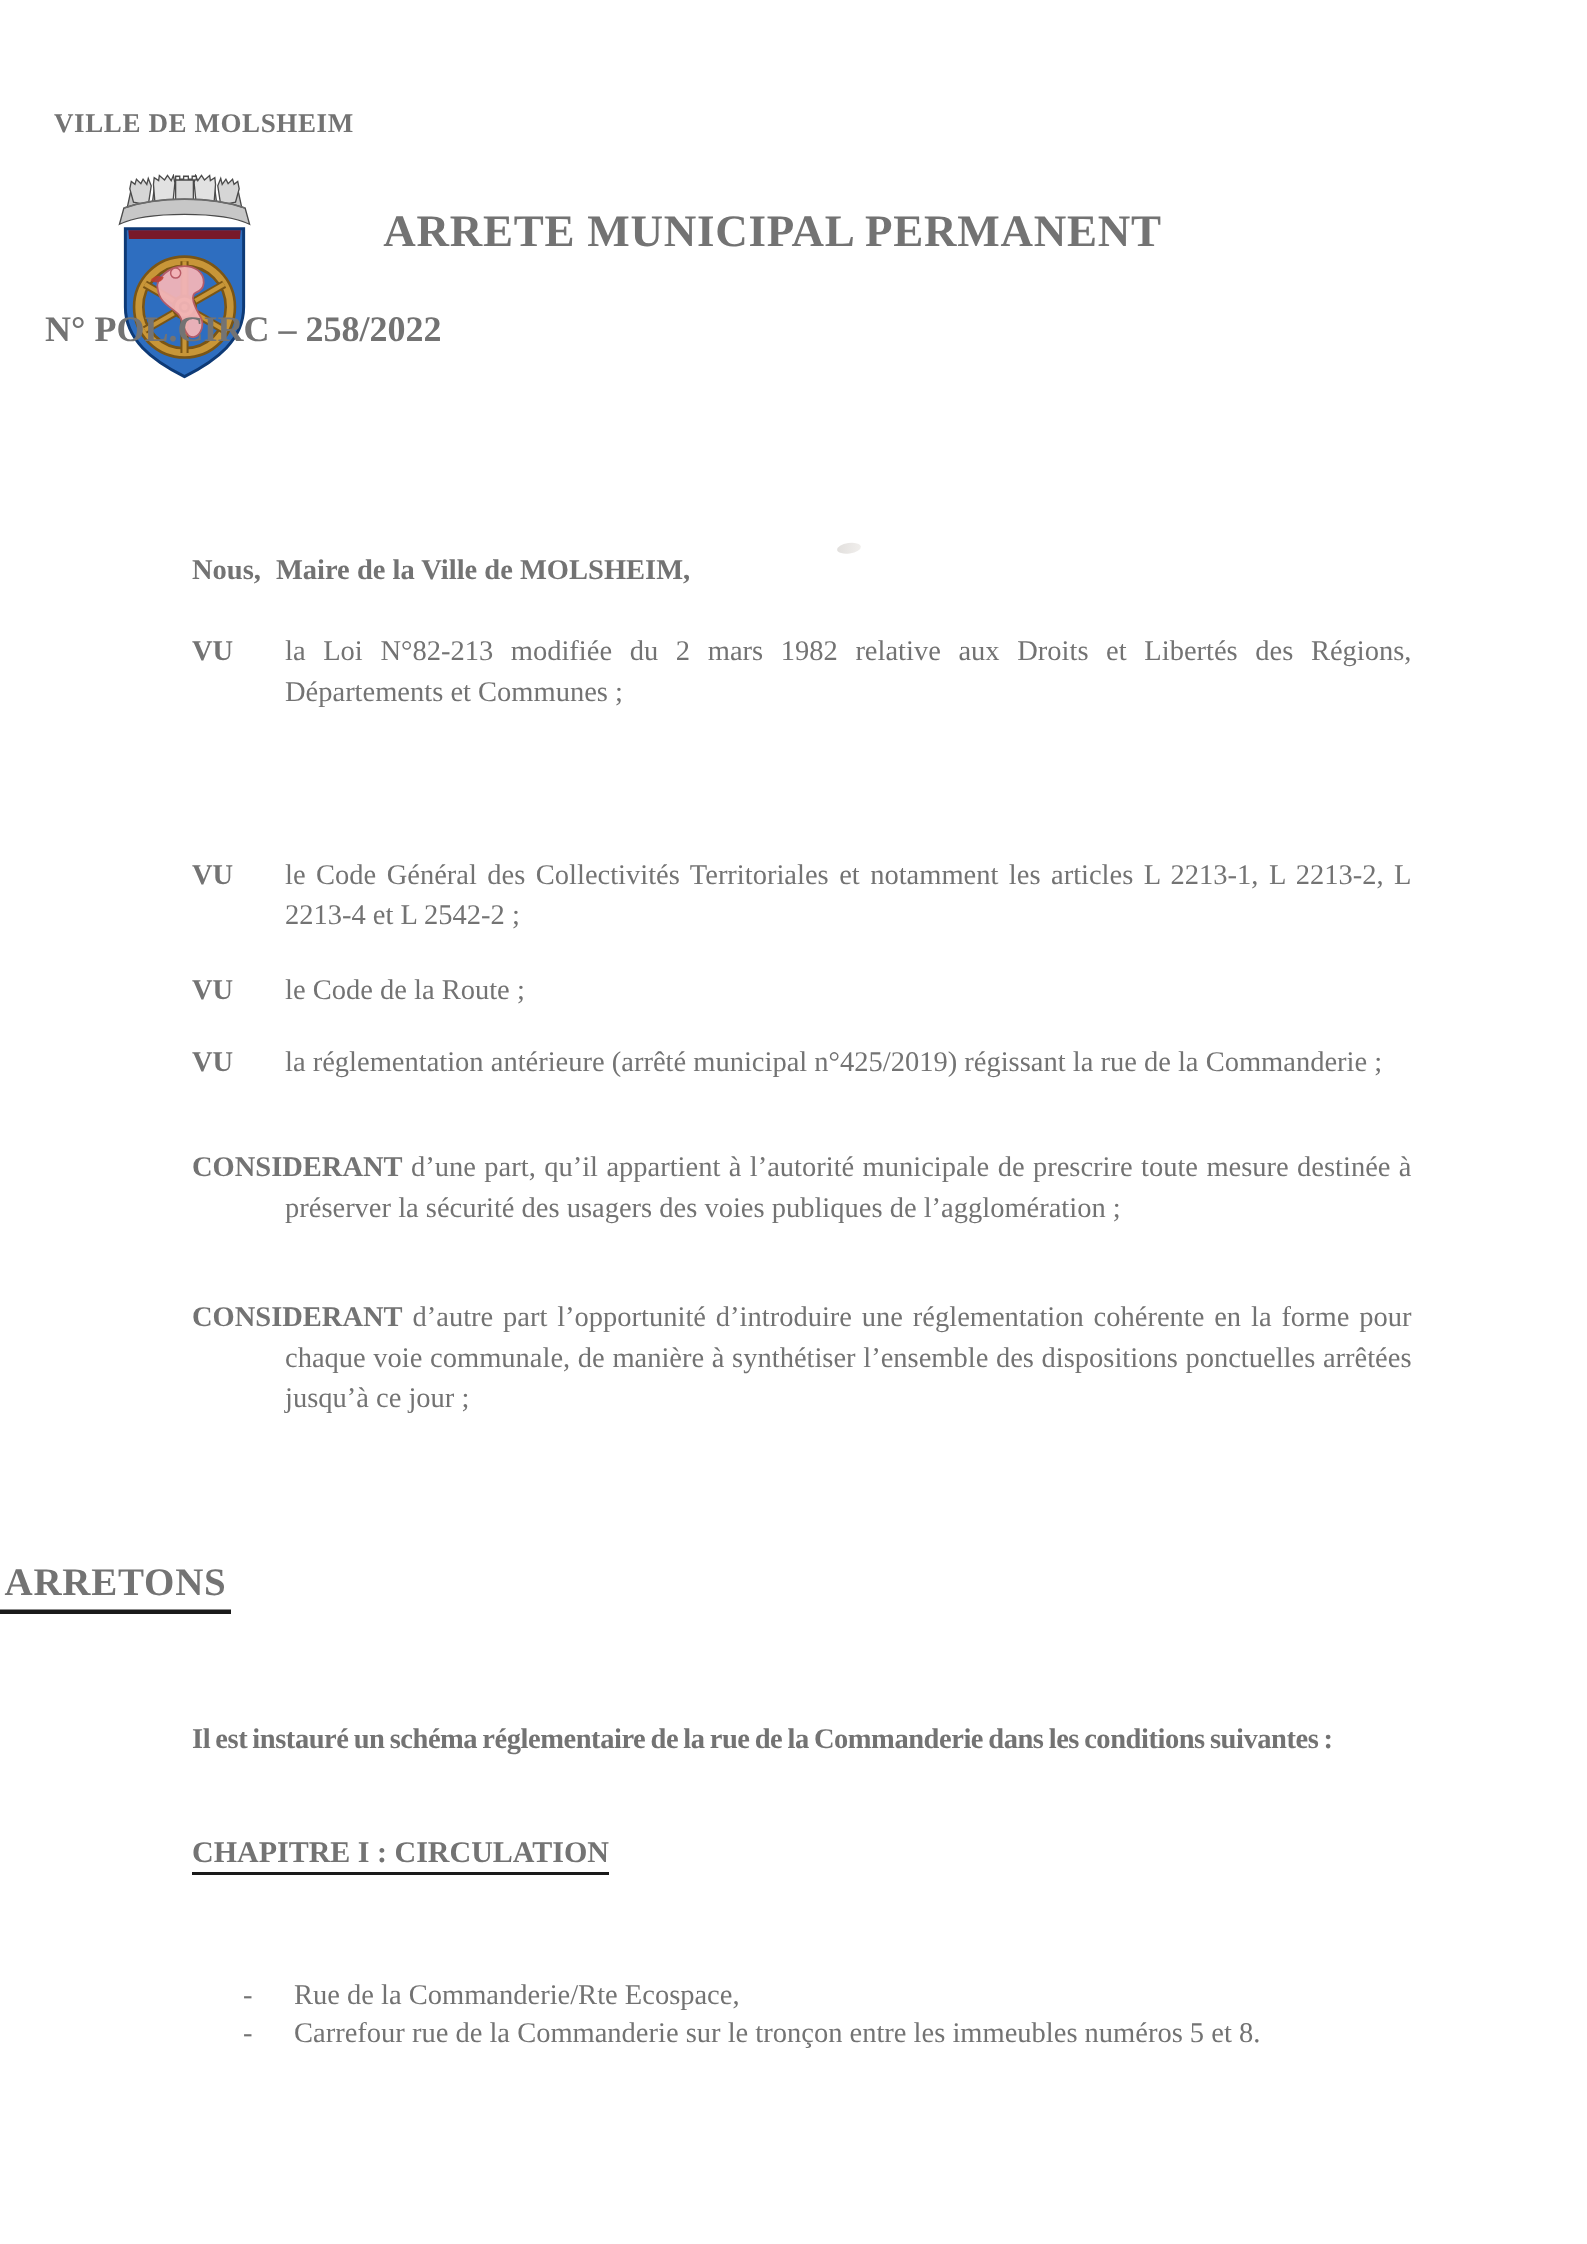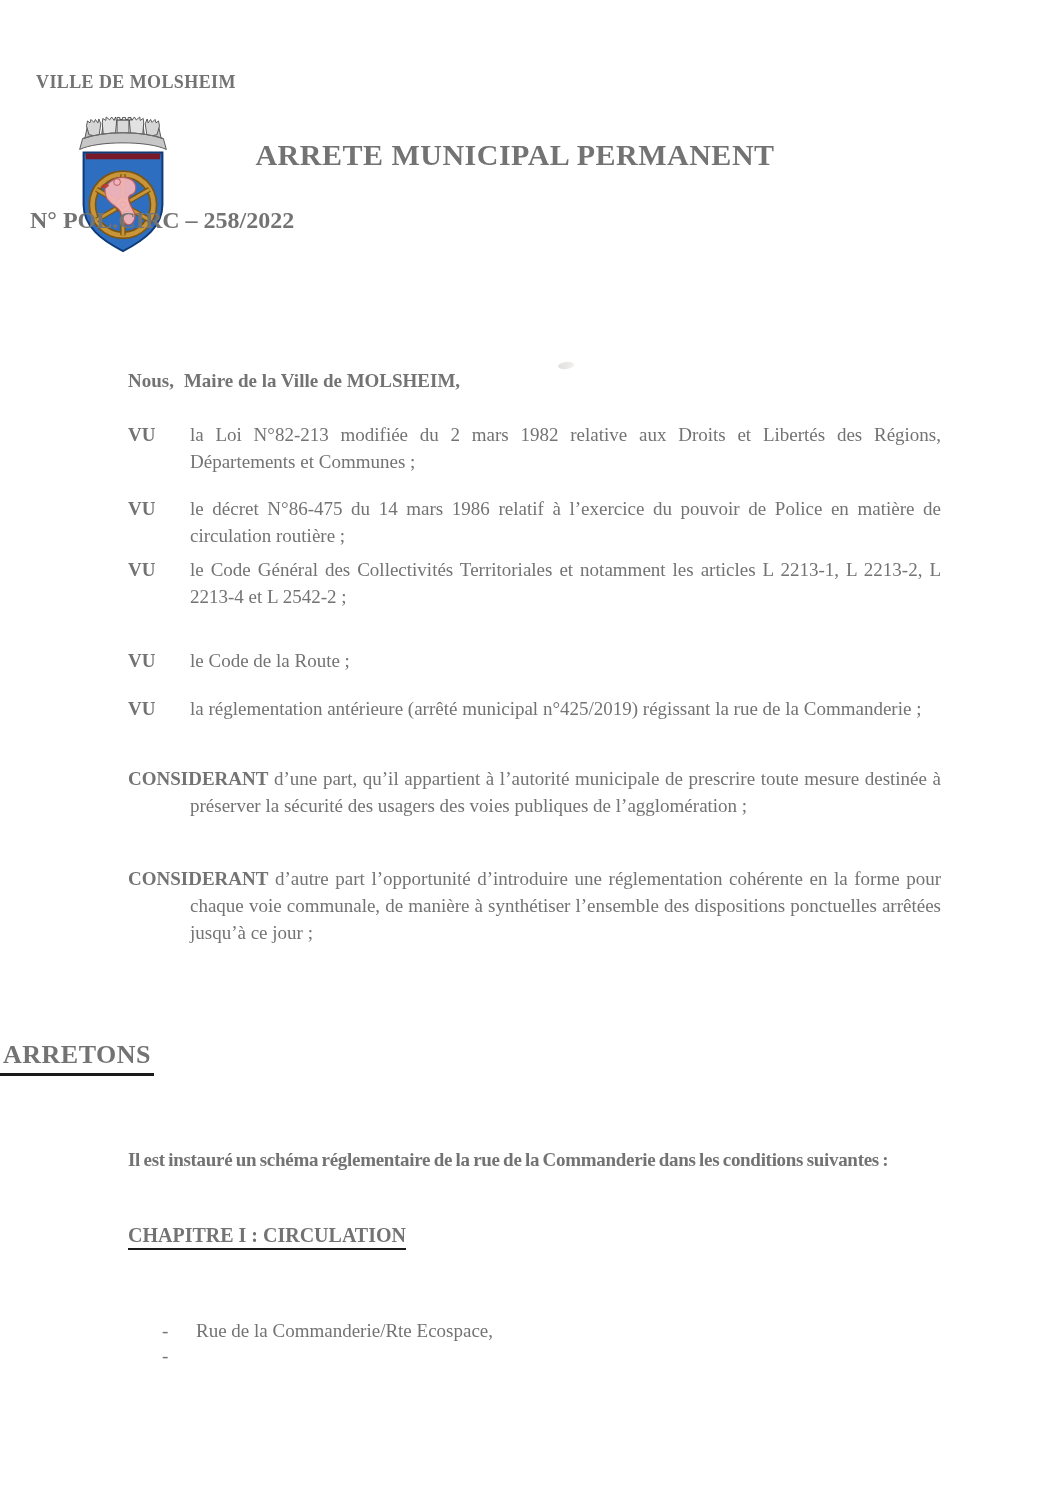--- a/index.html
+++ b/index.html
@@ -103,37 +103,36 @@
   <div class="abs doc-title">ARRETE MUNICIPAL PERMANENT</div>
   <div class="abs doc-number">N° POL.CIRC – 258/2022</div>
 
 
   <div class="abs smudge"></div>
 
   <div class="abs salutation"><span>Nous,</span><span class="gap">Maire de la Ville de MOLSHEIM,</span></div>
 
   <div class="abs para" style="top:421px"><span class="vu-label">VU</span><span>la Loi N°82-213 modifiée du 2 mars 1982 relative aux Droits et Libertés des Régions, Départements et Communes ;</span></div>
 
-  <div class="abs para" style="top:495px"><span class="vu-label">VU</span><span>le décret N°86-475 du 14 mars 1986 relatif à l’exercice du pouvoir de Police en matière de circulation routière ;</span></div>
 
-  <div class="abs para" style="top:556px"><span class="vu-label">VU</span><span>le Code Général des Collectivités Territoriales et notamment les articles L 2213-1, L 2213-2, L 2213-4 et L 2542-2 ;</span></div>
+  <div class="abs para" style="top:570px"><span class="vu-label">VU</span><span>le Code Général des Collectivités Territoriales et notamment les articles L 2213-1, L 2213-2, L 2213-4 et L 2542-2 ;</span></div>
 
   <div class="abs para" style="top:647px"><span class="vu-label">VU</span><span>le Code de la Route ;</span></div>
 
   <div class="abs para" style="top:695px"><span class="vu-label">VU</span><span>la réglementation antérieure (arrêté municipal n°425/2019) régissant la rue de la Commanderie ;</span></div>
 
   <div class="abs para" style="top:765px"><b>CONSIDERANT</b> <span>d’une part, qu’il appartient à l’autorité municipale de prescrire toute mesure destinée à préserver la sécurité des usagers des voies publiques de l’agglomération ;</span></div>
 
   <div class="abs para" style="top:865px"><b>CONSIDERANT</b> <span>d’autre part l’opportunité d’introduire une réglementation cohérente en la forme pour chaque voie communale, de manière à synthétiser l’ensemble des dispositions ponctuelles arrêtées jusqu’à ce jour ;</span></div>
 
   <div class="abs heading-center"><span class="ul">ARRETONS</span></div>
 
   <div class="abs intro">Il est instauré un schéma réglementaire de la rue de la Commanderie dans les conditions suivantes :</div>
 
   <div class="abs chapter"><span class="ul">CHAPITRE I : CIRCULATION</span></div>
 
 
   <ul class="abs list">
     <li><span class="dash">-</span><span>Rue de la Commanderie/Rte Ecospace,</span></li>
-    <li><span class="dash">-</span></li>
+    <li><span class="dash">-</span><span>Carrefour rue de la Commanderie sur le tronçon entre les immeubles numéros 5 et 8.</span></li>
   </ul>
 
 </div>
 
 </body></html>

